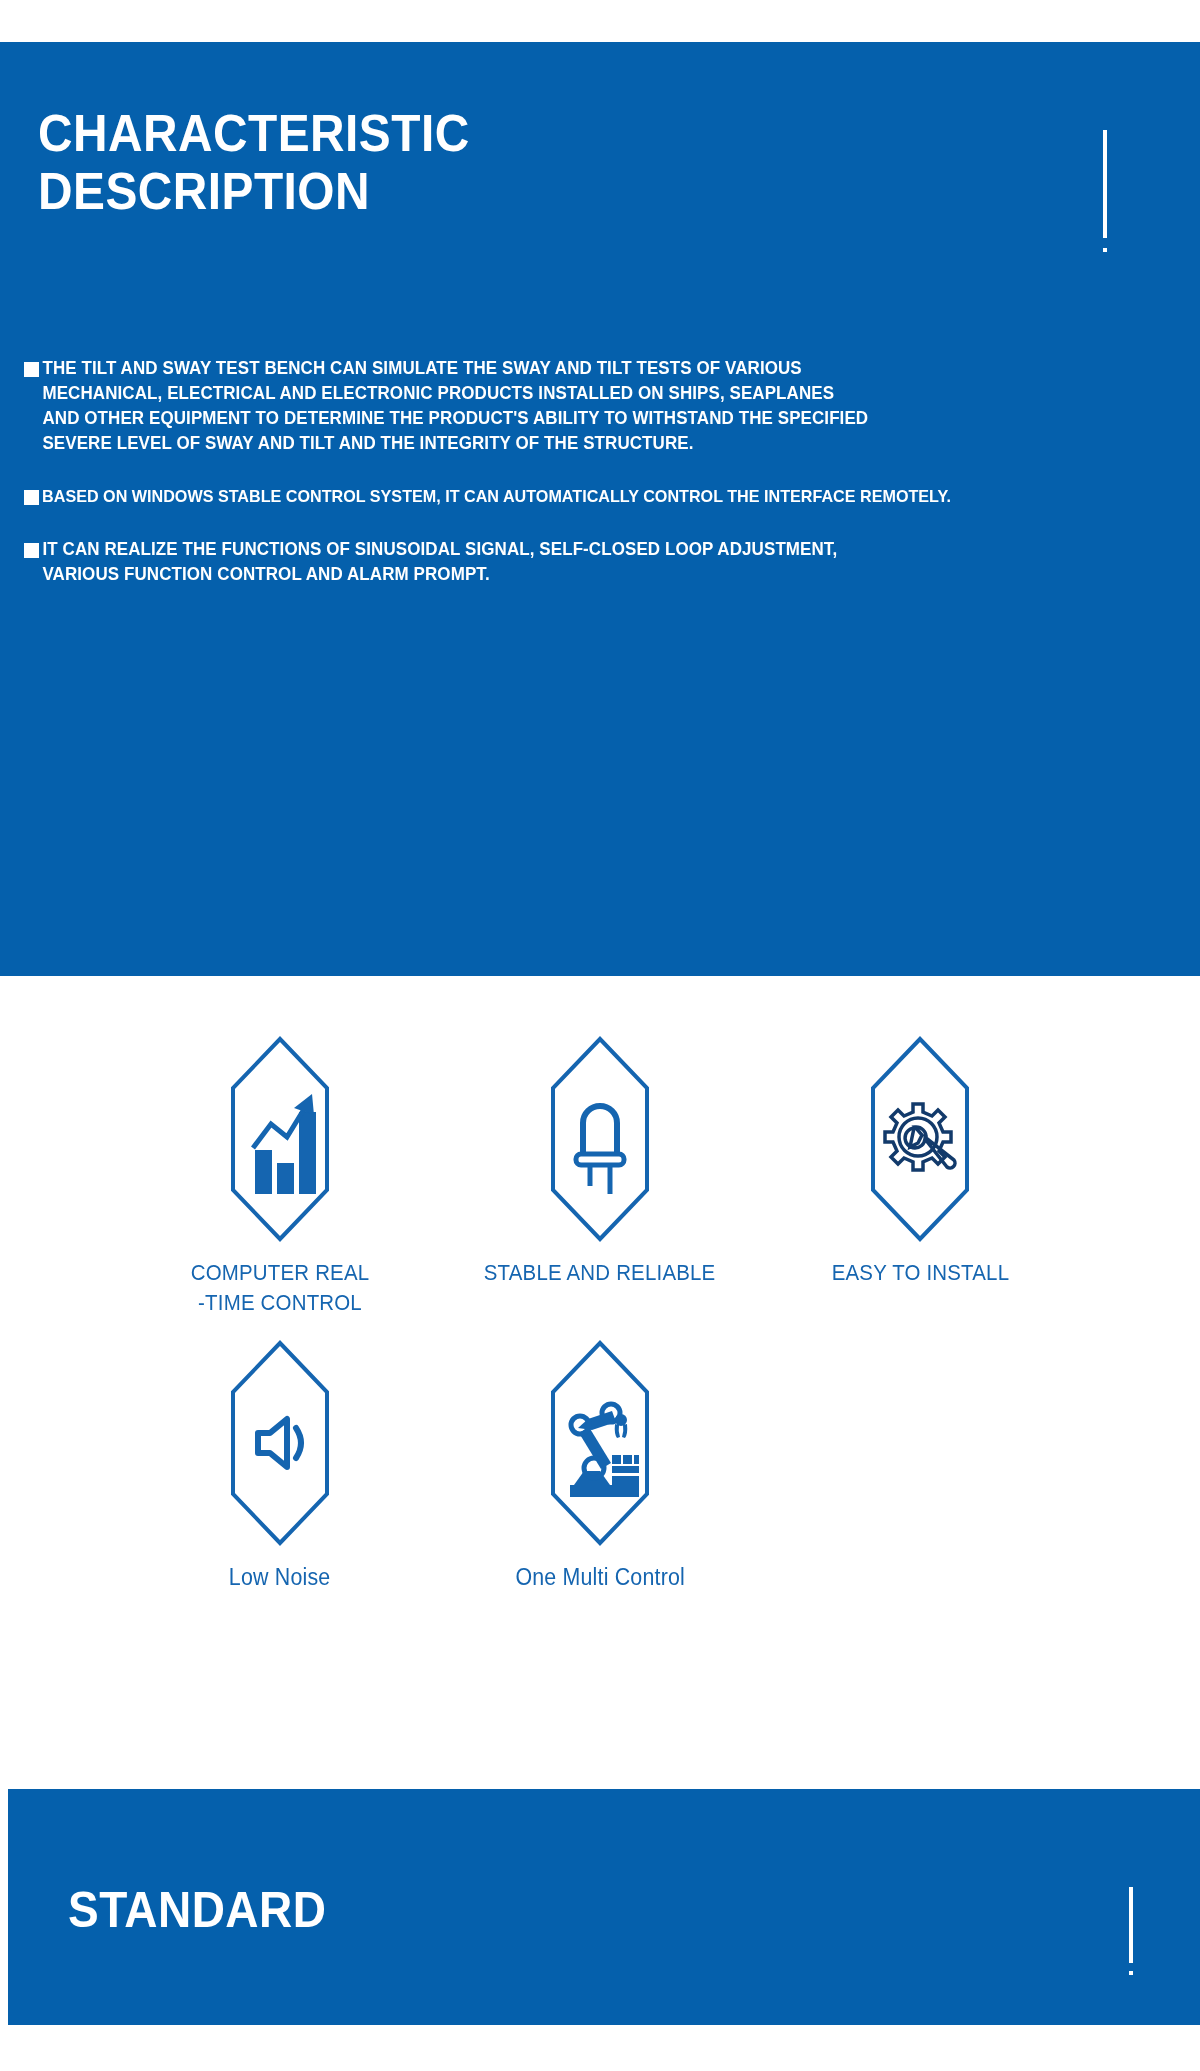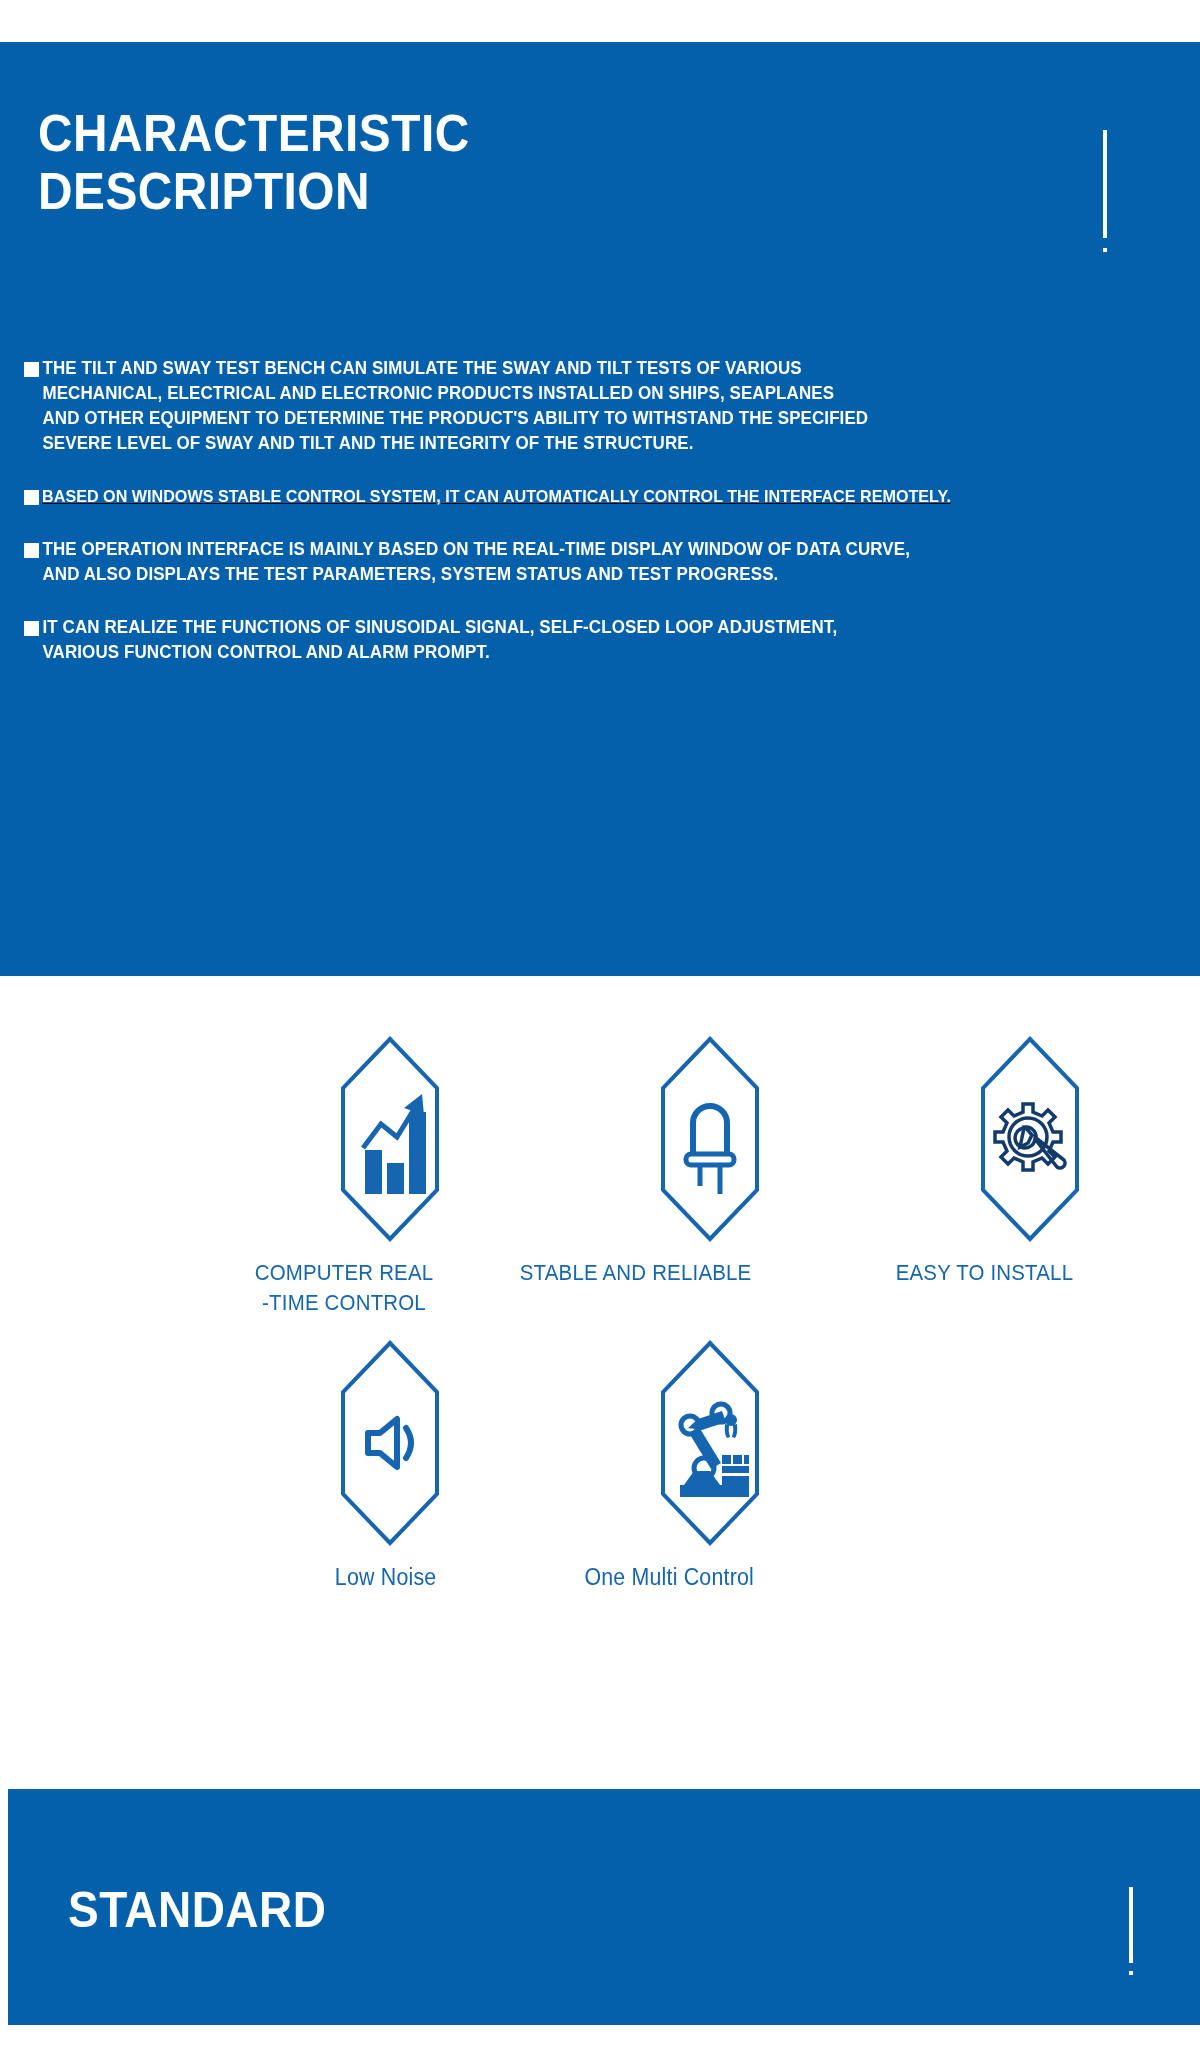--- a/index.html
+++ b/index.html
@@ -74,21 +74,21 @@
     background:#ffffff;
   }
   .feat-grid {
     position:absolute; left:120px; top:60px; width:960px;
   }
   .feat-row { display:flex; }
   .feat-cell {
     width:320px;
     display:flex;
     flex-direction:column;
-    align-items:flex-end;
+    align-items:center;
   }
   .hex-wrap { width:100px; height:206px; position:relative; }
   .hex-wrap svg { display:block; }
   .feat-label {
     margin-top:16px;
     color:#1565B0;
     text-align:center;
     font-family:"Liberation Sans Narrow","Liberation Sans", sans-serif;
     font-size:22px;
     line-height:30px;
@@ -135,30 +135,25 @@
     <div class="bullets">
 
       <div class="bullet-row">
         <span class="bullet-sq"></span>
         <p class="bullet-text">THE TILT AND SWAY TEST BENCH CAN SIMULATE THE SWAY AND TILT TESTS OF VARIOUS
 MECHANICAL, ELECTRICAL AND ELECTRONIC PRODUCTS INSTALLED ON SHIPS, SEAPLANES
 AND OTHER EQUIPMENT TO DETERMINE THE PRODUCT'S ABILITY TO WITHSTAND THE SPECIFIED
 SEVERE LEVEL OF SWAY AND TILT AND THE INTEGRITY OF THE STRUCTURE.</p>
       </div>
 
-      <div class="bullet-row" style="margin-top:28px;text-decoration:underline;">
+      <div class="bullet-row" style="margin-top:28px;">
         <span class="bullet-sq"></span>
         <p class="bullet-text tight">BASED ON WINDOWS STABLE CONTROL SYSTEM, IT CAN AUTOMATICALLY CONTROL THE INTERFACE REMOTELY.</p>
       </div>
 
-      <div class="bullet-row" style="margin-top:28px;">
-        <span class="bullet-sq"></span>
-        <p class="bullet-text">THE OPERATION INTERFACE IS MAINLY BASED ON THE REAL-TIME DISPLAY WINDOW OF DATA CURVE,
-AND ALSO DISPLAYS THE TEST PARAMETERS, SYSTEM STATUS AND TEST PROGRESS.</p>
-      </div>
 
       <div class="bullet-row" style="margin-top:28px;">
         <span class="bullet-sq"></span>
         <p class="bullet-text">IT CAN REALIZE THE FUNCTIONS OF SINUSOIDAL SIGNAL, SELF-CLOSED LOOP ADJUSTMENT,
 VARIOUS FUNCTION CONTROL AND ALARM PROMPT.</p>
       </div>
 
     </div>
   </section>
 

